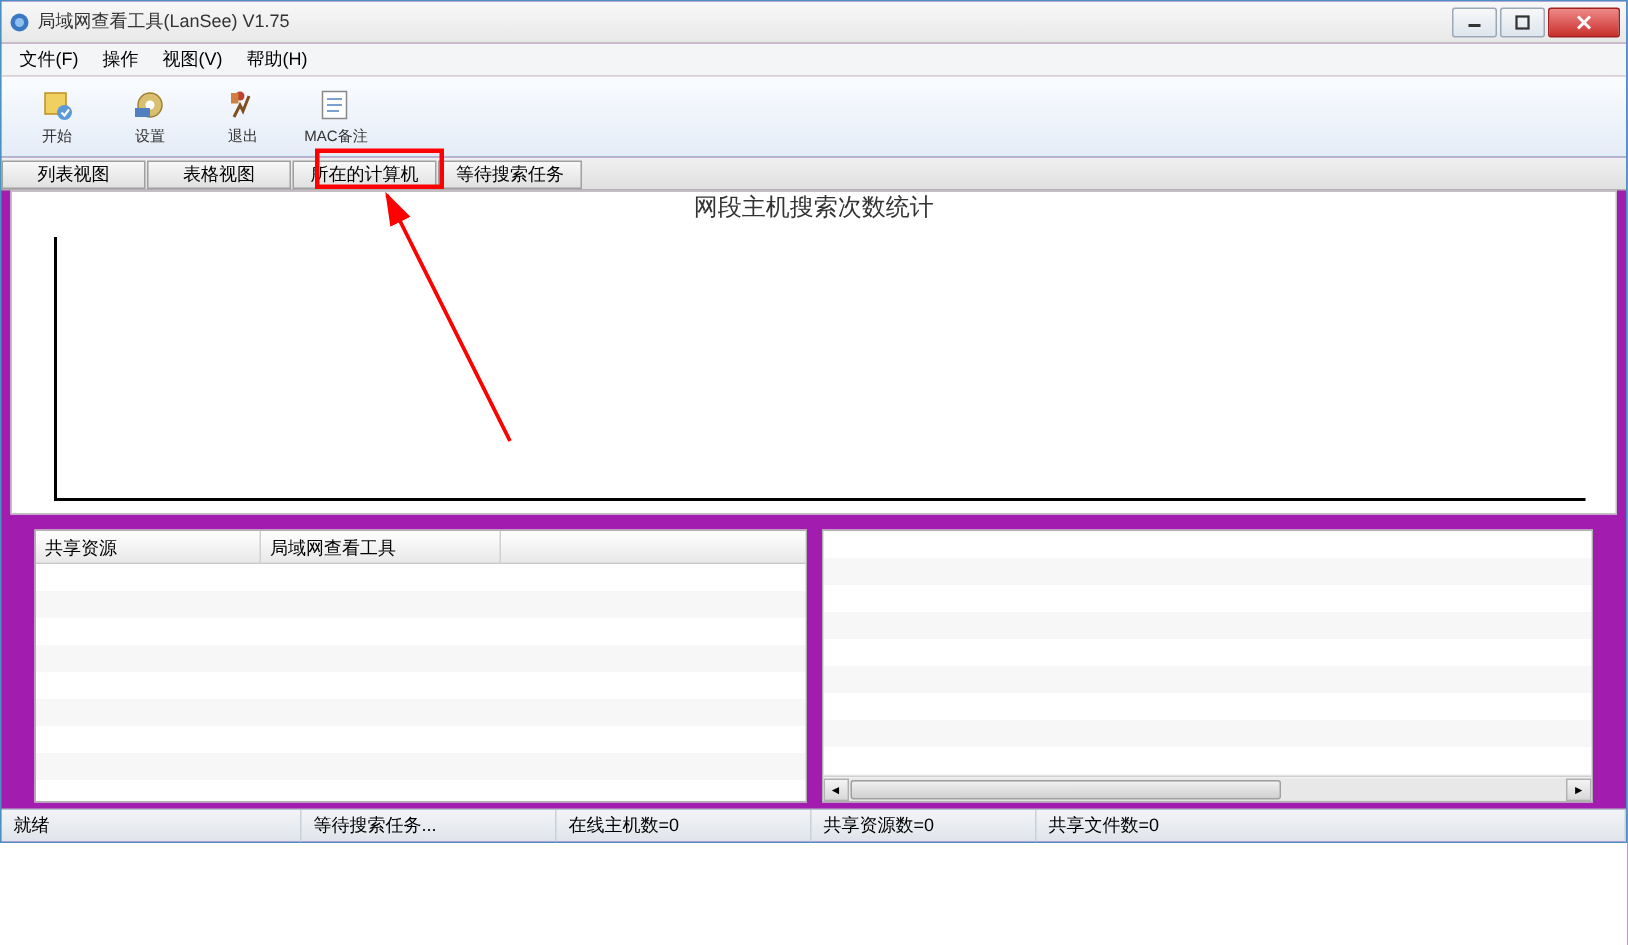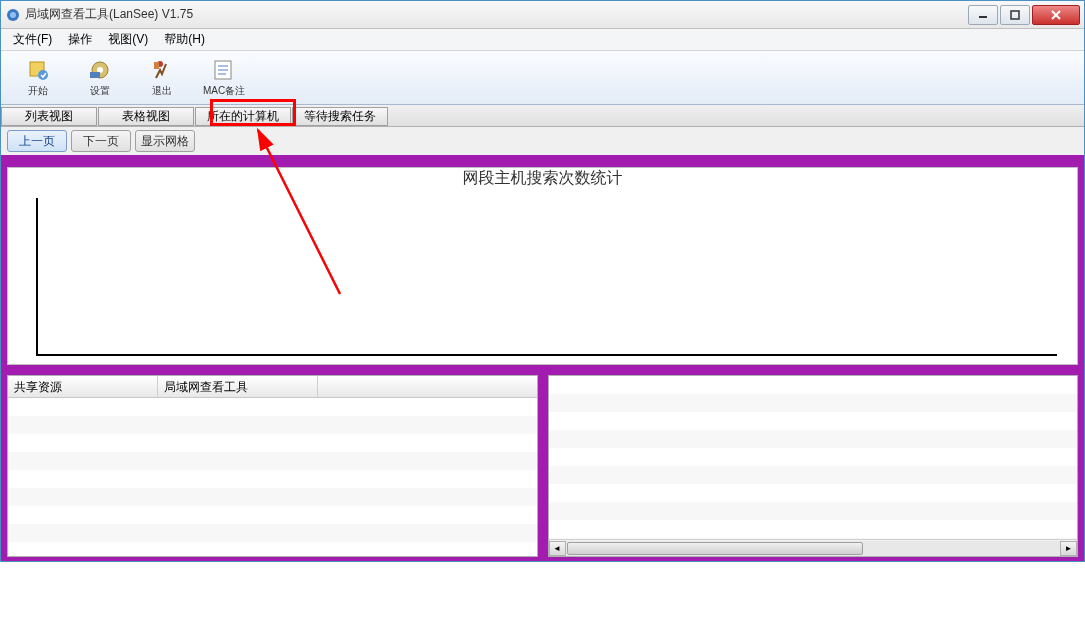--- a/index.html
+++ b/index.html
@@ -16,25 +16,25 @@
 .toolbar{height:54px;background:linear-gradient(to bottom,#fafcff,#e4ecf7);border-bottom:1px solid #a6b8cc;display:flex;align-items:center;padding:2px 6px}
 .tool-btn{width:62px;height:50px;display:flex;flex-direction:column;align-items:center;justify-content:center;cursor:pointer;border:1px solid transparent;border-radius:3px}
 .tool-icon{width:24px;height:24px;margin-bottom:2px}
 .tool-label{font-size:10px;color:#333}
 .tabs-row{height:22px;background:linear-gradient(to bottom,#f0f0f0,#e0e0e0);display:flex;align-items:flex-end;border-bottom:1px solid #b0b0b0}
 .tab{width:96px;display:flex;align-items:center;justify-content:center;border:1px solid #a0a0a0;background:linear-gradient(to bottom,#f8f8f8,#e0e0e0);cursor:pointer;margin-right:1px}
 .tab.highlight{position:relative}
 .red-box{position:absolute;border:3px solid #ff0000;pointer-events:none;z-index:100}
 .controls-row{height:28px;display:flex;align-items:center;padding:3px 6px;gap:4px;background:#f0f0f0}
 .ctrl-btn{min-width:60px;height:22px;border:1px solid #7a9cc6;background:linear-gradient(to bottom,#eaf3fc,#cfe2f8);border-radius:3px;cursor:pointer;display:flex;align-items:center;justify-content:center;color:#15428b}
-.chart-area{flex:1;background:#fff;margin:12px 6px 6px 6px;border:1px solid #c0c0c0;position:relative}
+.chart-area{flex:1;background:#fff;margin:0 6px 6px 6px;border:1px solid #c0c0c0;position:relative}
 .chart-title{position:absolute;top:0;left:50%;transform:translateX(-50%);font-size:16px;color:#333}
 .chart-axes{position:absolute;left:28px;top:30px;right:20px;bottom:8px;border-left:2px solid #000;border-bottom:2px solid #000}
 .main-content{flex:1;display:flex;flex-direction:column;min-height:0}
-.lower-panels{height:190px;display:flex;gap:10px;padding:4px 6px}
+.lower-panels{height:190px;display:flex;gap:10px;padding:4px 22px}
 .panel{flex:1;border:1px solid #b0b0b0;background:#fff;display:flex;flex-direction:column;overflow:hidden}
 .list-header{height:22px;background:linear-gradient(to bottom,#fff,#e8e8e8);display:flex;border-bottom:1px solid #c8c8c8}
 .col{padding:3px 6px;border-right:1px solid #d0d0d0;overflow:hidden;white-space:nowrap}
 .list-body{flex:1;background:#fff}
 .scrollbar-h{height:17px;background:#f0f0f0;border-top:1px solid #d0d0d0;display:flex;align-items:center}
 .scroll-btn{width:17px;height:15px;background:linear-gradient(to bottom,#f4f4f4,#d8d8d8);border:1px solid #b0b0b0;display:flex;align-items:center;justify-content:center;font-size:8px}
 .scroll-track{flex:1;height:15px;background:#e8e8e8;position:relative}
 .scroll-thumb{position:absolute;height:13px;top:1px;background:linear-gradient(to bottom,#f0f0f0,#d0d0d0);border:1px solid #a0a0a0;border-radius:2px}
 .statusbar{height:22px;background:linear-gradient(to bottom,#f2f4f7,#e0e4ea);border-top:1px solid #b8c0cc;display:flex;align-items:center}
 .status-cell{padding:0 8px;border-right:1px solid #c8d0da;height:100%;display:flex;align-items:center}
@@ -128,25 +128,20 @@
   <svg class="arrow-svg" style="left:160px;top:124px;width:200px;height:180px">
     <defs>
         <marker id="ah" markerWidth="10" markerHeight="10" refX="8" refY="3" orient="auto">
           <path d="M0,0 L9,3 L0,6 Z" fill="#ff0000"></path>
         </marker>
       </defs>
     <line x1="180" y1="170" x2="98" y2="6" stroke="#ff0000" stroke-width="2.5" marker-end="url(#ah)"></line>
   </svg>
 
   <div class="main-content">
-    <div class="controls-row">
-      <button class="ctrl-btn">上一页</button>
-      <button class="ctrl-btn" style="background:linear-gradient(to bottom,#f4f4f4,#e0e0e0);border-color:#a0a0a0;color:#333">下一页</button>
-      <button class="ctrl-btn" style="background:linear-gradient(to bottom,#f4f4f4,#e0e0e0);border-color:#a0a0a0;color:#333">显示网格</button>
-    </div>
     <div class="chart-area">
       <div class="chart-title">网段主机搜索次数统计</div>
       <div class="chart-axes"></div>
     </div>
   </div>
 
   <div class="lower-panels">
     <div class="panel">
       <div class="list-header">
         <div class="col" style="width:150px">共享资源</div>
@@ -159,14 +154,21 @@
       <div class="scrollbar-h">
         <div class="scroll-btn">◄</div>
         <div class="scroll-track">
           <div class="scroll-thumb" style="left:1px;width:60%"></div>
         </div>
         <div class="scroll-btn">►</div>
       </div>
     </div>
   </div>
 
+  <div class="statusbar">
+    <div class="status-cell" style="width:200px">就绪</div>
+    <div class="status-cell" style="width:170px">等待搜索任务...</div>
+    <div class="status-cell" style="width:170px">在线主机数=0</div>
+    <div class="status-cell" style="width:150px">共享资源数=0</div>
+    <div class="status-cell" style="flex:1">共享文件数=0</div>
+  </div>
 
 </div>
 
 </body></html>

